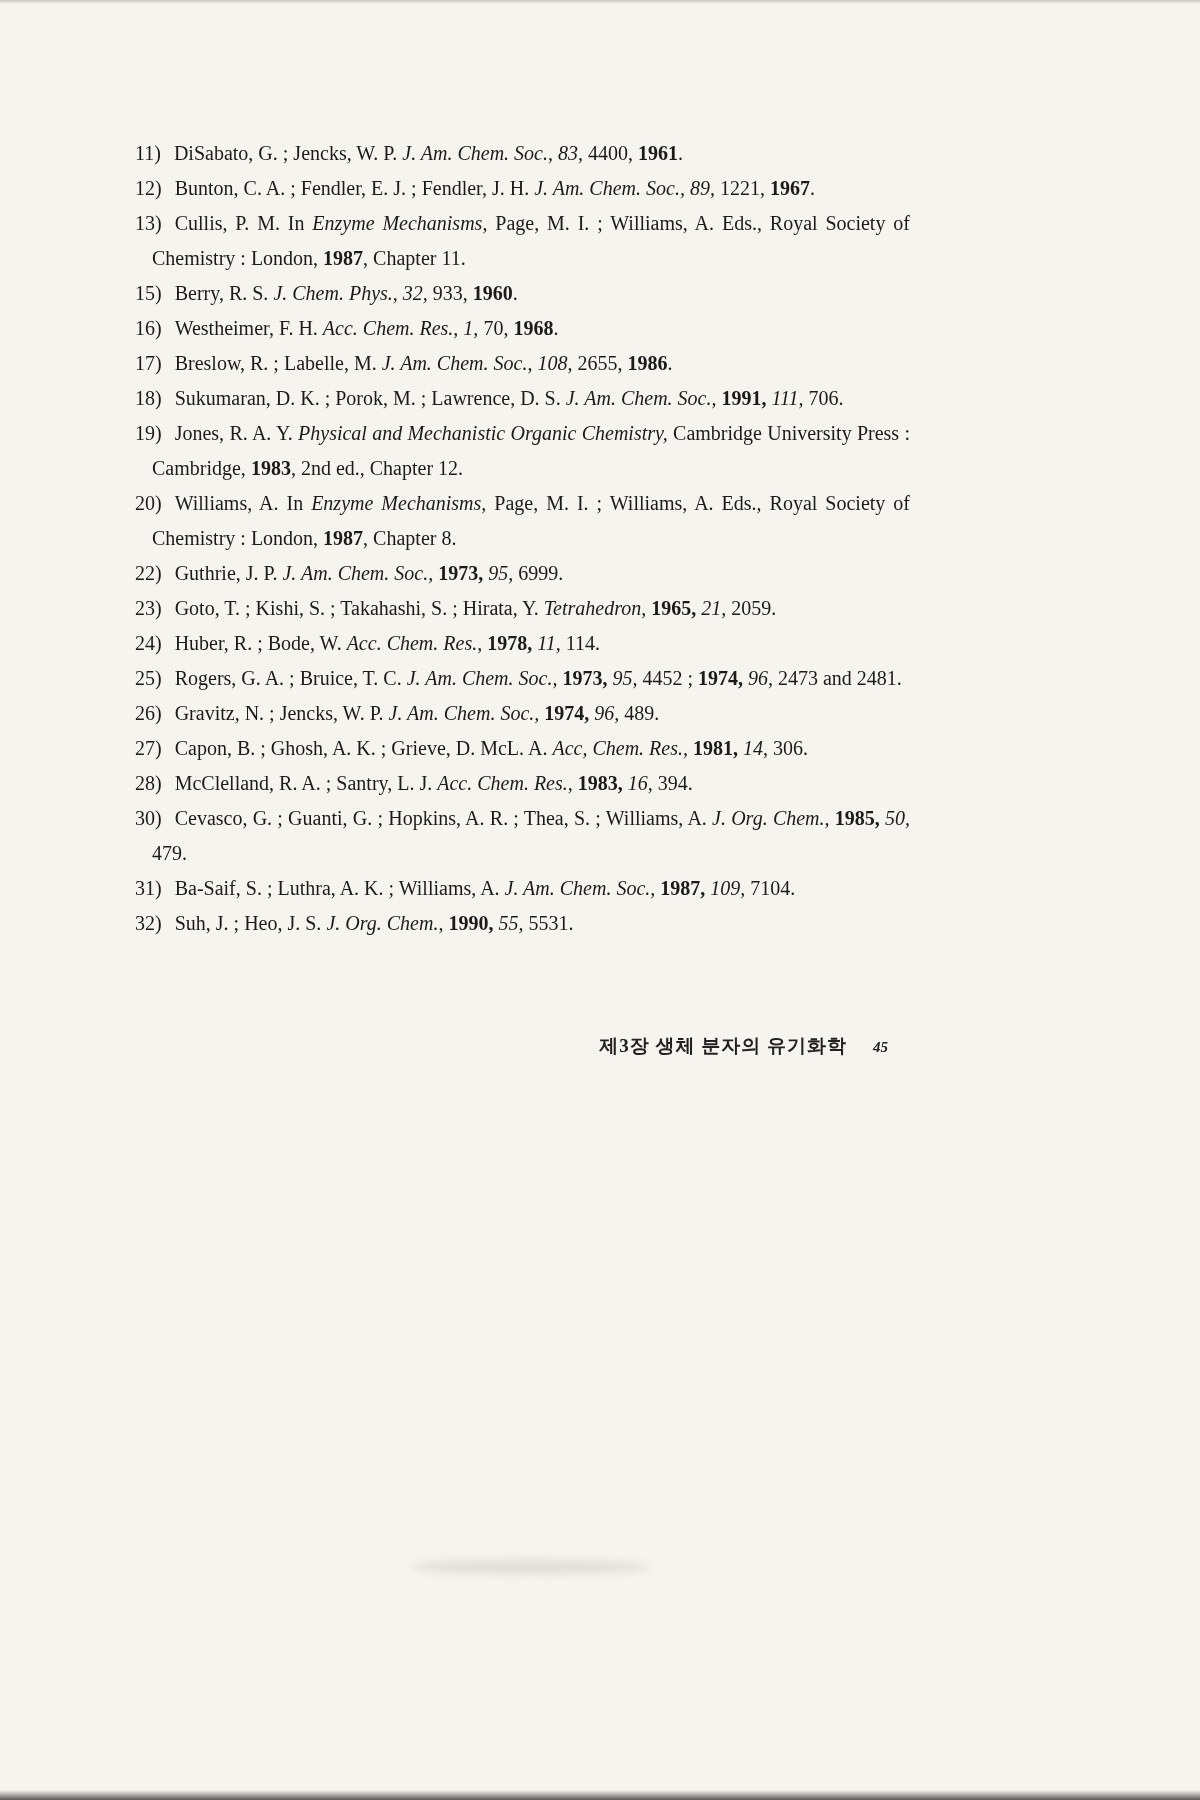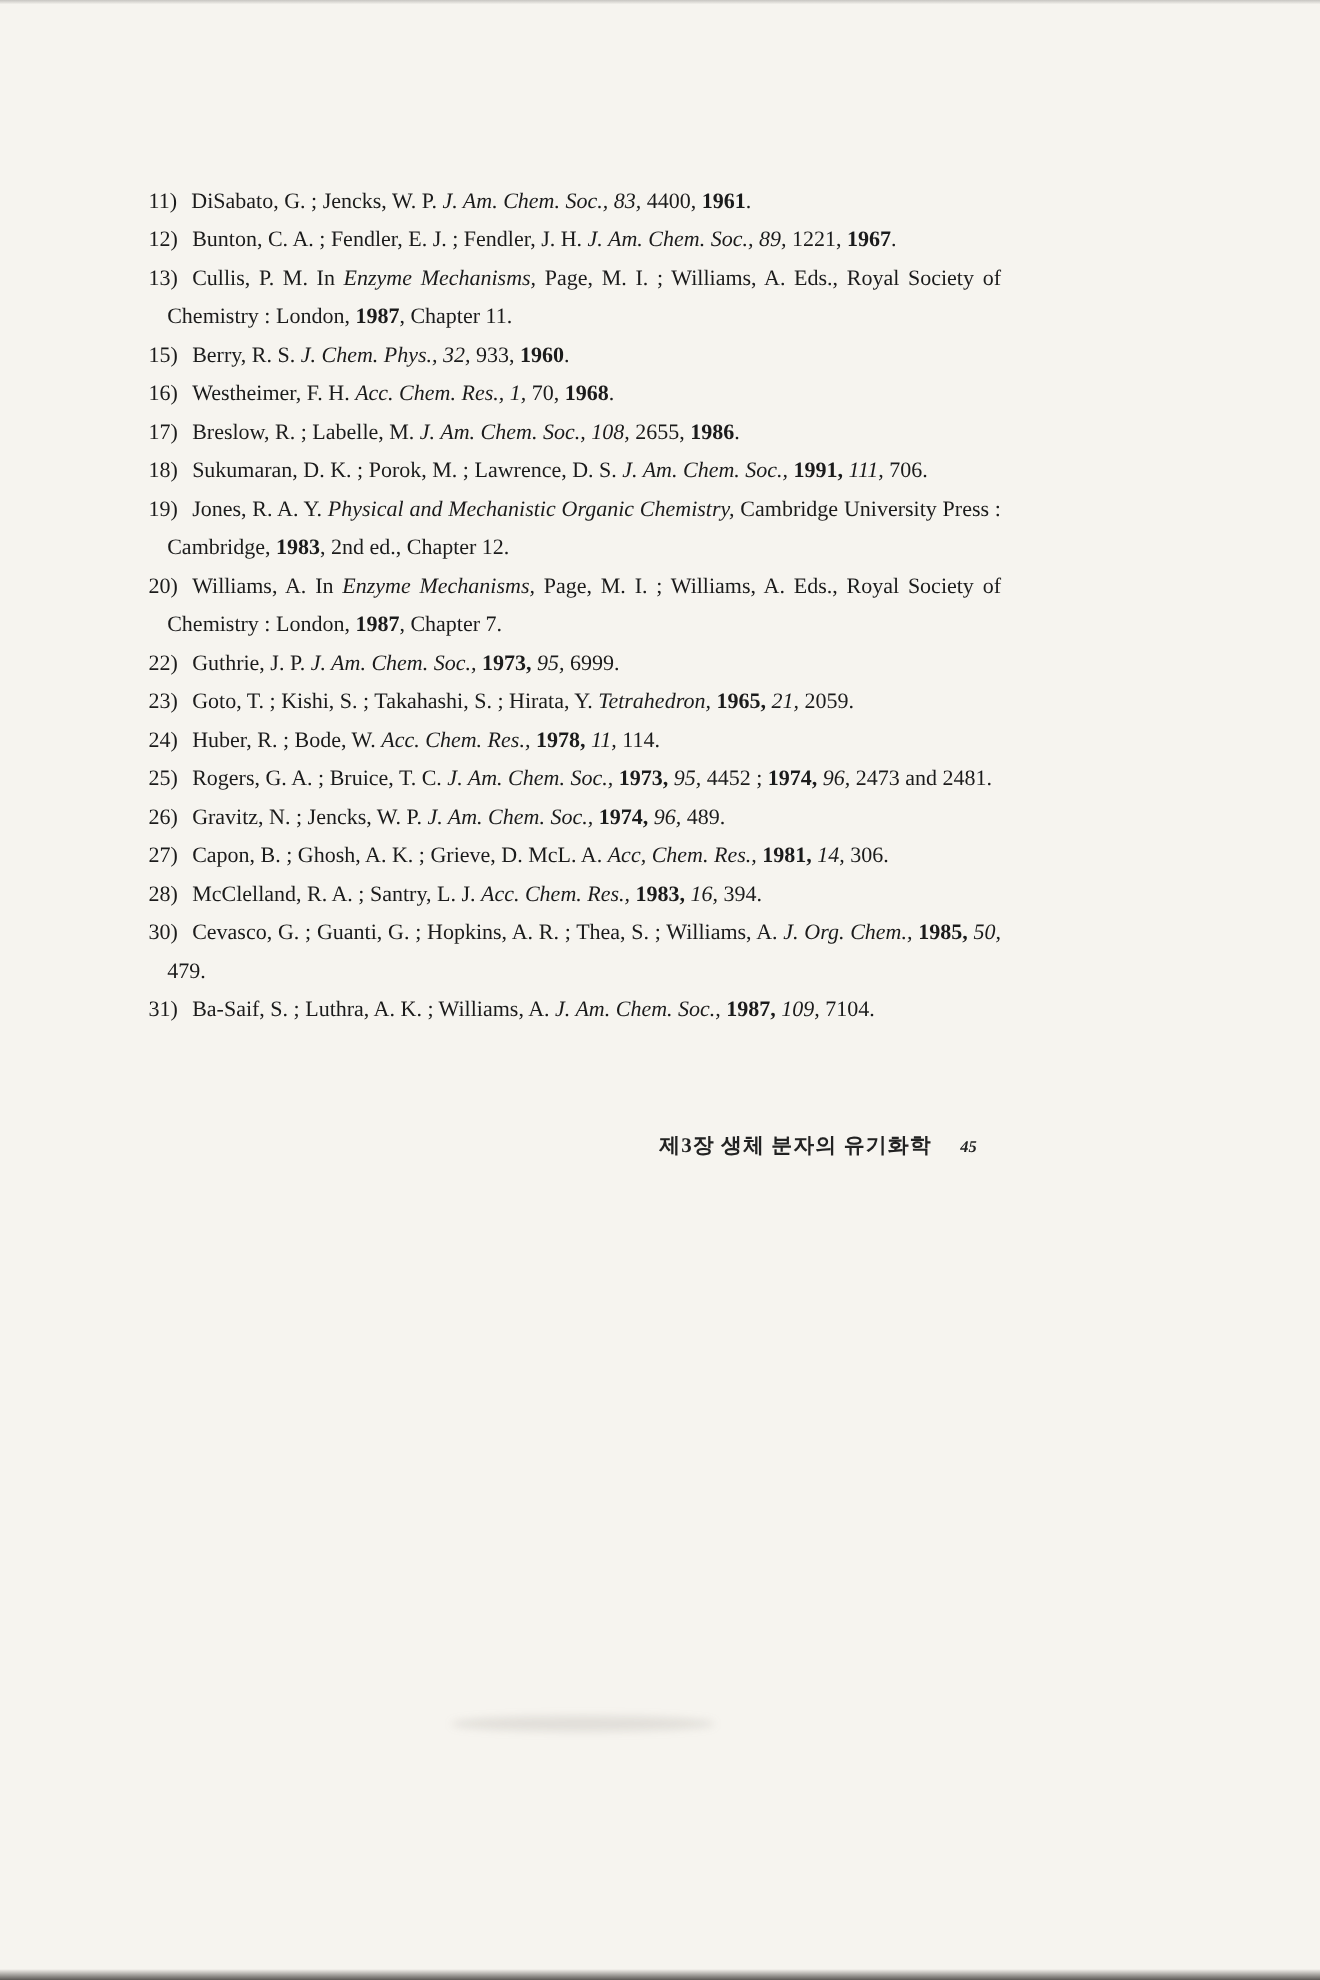--- a/index.html
+++ b/index.html
@@ -7,21 +7,21 @@
     width: 1200px;
     height: 1800px;
     background: #f6f4ef;
     font-family: "Liberation Serif", "DejaVu Serif", serif;
     color: #1b1b1b;
     position: relative;
     overflow: hidden;
   }
   .page-inner {
     position: absolute;
-    top: 166px;
+    top: 136px;
     left: 152px;
     width: 758px;
   }
   .ref {
     font-size: 20px;
     line-height: 35px;
     text-align: justify;
     text-indent: -17px;
   }
   .ref-num { margin-right: 13px; }
@@ -75,30 +75,31 @@
   <div class="page-inner">
     <div id="ref-list">
         <div class="ref"><span class="ref-num">11)</span><span class="nm">DiSabato, G. ; Jencks, W. P. </span><span class="it">J. Am. Chem. Soc., 83, </span><span class="nm">4400, </span><span class="bd">1961</span><span class="nm">.</span></div>
         <div class="ref"><span class="ref-num">12)</span><span class="nm">Bunton, C. A. ; Fendler, E. J. ; Fendler, J. H. </span><span class="it">J. Am. Chem. Soc., 89, </span><span class="nm">1221, </span><span class="bd">1967</span><span class="nm">.</span></div>
         <div class="ref"><span class="ref-num">13)</span><span class="nm">Cullis, P. M. In </span><span class="it">Enzyme Mechanisms, </span><span class="nm">Page, M. I. ; Williams, A. Eds., Royal Society of Chemistry : London, </span><span class="bd">1987</span><span class="nm">, Chapter 11.</span></div>
         <div class="ref"><span class="ref-num">15)</span><span class="nm">Berry, R. S. </span><span class="it">J. Chem. Phys., 32, </span><span class="nm">933, </span><span class="bd">1960</span><span class="nm">.</span></div>
         <div class="ref"><span class="ref-num">16)</span><span class="nm">Westheimer, F. H. </span><span class="it">Acc. Chem. Res., 1, </span><span class="nm">70, </span><span class="bd">1968</span><span class="nm">.</span></div>
         <div class="ref"><span class="ref-num">17)</span><span class="nm">Breslow, R. ; Labelle, M. </span><span class="it">J. Am. Chem. Soc., 108, </span><span class="nm">2655, </span><span class="bd">1986</span><span class="nm">.</span></div>
         <div class="ref"><span class="ref-num">18)</span><span class="nm">Sukumaran, D. K. ; Porok, M. ; Lawrence, D. S. </span><span class="it">J. Am. Chem. Soc., </span><span class="bd">1991, </span><span class="it">111, </span><span class="nm">706.</span></div>
         <div class="ref"><span class="ref-num">19)</span><span class="nm">Jones, R. A. Y. </span><span class="it">Physical and Mechanistic Organic Chemistry, </span><span class="nm">Cambridge University Press : Cambridge, </span><span class="bd">1983</span><span class="nm">, 2nd ed., Chapter 12.</span></div>
-        <div class="ref"><span class="ref-num">20)</span><span class="nm">Williams, A. In </span><span class="it">Enzyme Mechanisms, </span><span class="nm">Page, M. I. ; Williams, A. Eds., Royal Society of Chemistry : London, </span><span class="bd">1987</span><span class="nm">, Chapter 7.</span></div>
+        <div class="ref"><span class="ref-num">20)</span><span class="nm">Williams, A. In </span><span class="it">Enzyme Mechanisms, </span><span class="nm">Page, M. I. ; Williams, A. Eds., Royal Society of Chemistry : London, </span><span class="bd">1987</span><span class="nm">, Chapter 8.</span></div>
         <div class="ref"><span class="ref-num">22)</span><span class="nm">Guthrie, J. P. </span><span class="it">J. Am. Chem. Soc., </span><span class="bd">1973, </span><span class="it">95, </span><span class="nm">6999.</span></div>
         <div class="ref"><span class="ref-num">23)</span><span class="nm">Goto, T. ; Kishi, S. ; Takahashi, S. ; Hirata, Y. </span><span class="it">Tetrahedron, </span><span class="bd">1965, </span><span class="it">21, </span><span class="nm">2059.</span></div>
         <div class="ref"><span class="ref-num">24)</span><span class="nm">Huber, R. ; Bode, W. </span><span class="it">Acc. Chem. Res., </span><span class="bd">1978, </span><span class="it">11, </span><span class="nm">114.</span></div>
         <div class="ref"><span class="ref-num">25)</span><span class="nm">Rogers, G. A. ; Bruice, T. C. </span><span class="it">J. Am. Chem. Soc., </span><span class="bd">1973, </span><span class="it">95, </span><span class="nm">4452 ; </span><span class="bd">1974, </span><span class="it">96, </span><span class="nm">2473 and 2481.</span></div>
         <div class="ref"><span class="ref-num">26)</span><span class="nm">Gravitz, N. ; Jencks, W. P. </span><span class="it">J. Am. Chem. Soc., </span><span class="bd">1974, </span><span class="it">96, </span><span class="nm">489.</span></div>
         <div class="ref"><span class="ref-num">27)</span><span class="nm">Capon, B. ; Ghosh, A. K. ; Grieve, D. McL. A. </span><span class="it">Acc, Chem. Res., </span><span class="bd">1981, </span><span class="it">14, </span><span class="nm">306.</span></div>
         <div class="ref"><span class="ref-num">28)</span><span class="nm">McClelland, R. A. ; Santry, L. J. </span><span class="it">Acc. Chem. Res., </span><span class="bd">1983, </span><span class="it">16, </span><span class="nm">394.</span></div>
         <div class="ref"><span class="ref-num">30)</span><span class="nm">Cevasco, G. ; Guanti, G. ; Hopkins, A. R. ; Thea, S. ; Williams, A. </span><span class="it">J. Org. Chem., </span><span class="bd">1985, </span><span class="it">50, </span><span class="nm">479.</span></div>
         <div class="ref"><span class="ref-num">31)</span><span class="nm">Ba-Saif, S. ; Luthra, A. K. ; Williams, A. </span><span class="it">J. Am. Chem. Soc., </span><span class="bd">1987, </span><span class="it">109, </span><span class="nm">7104.</span></div>
+        <div class="ref"><span class="ref-num">32)</span><span class="nm">Suh, J. ; Heo, J. S. </span><span class="it">J. Org. Chem., </span><span class="bd">1990, </span><span class="it">55, </span><span class="nm">5531.</span></div>
       </div>
 
     <div class="footer">
       <span class="chapter">제3장  생체 분자의 유기화학</span><span class="pg">45</span>
     </div>
   </div>
 
   <div class="smudge"></div>
   <div class="bottom-edge"></div>
 </div>

